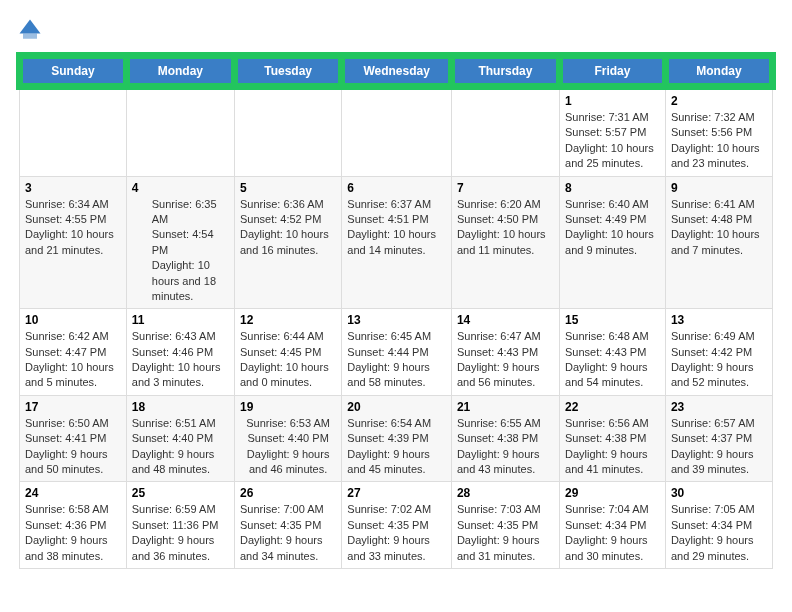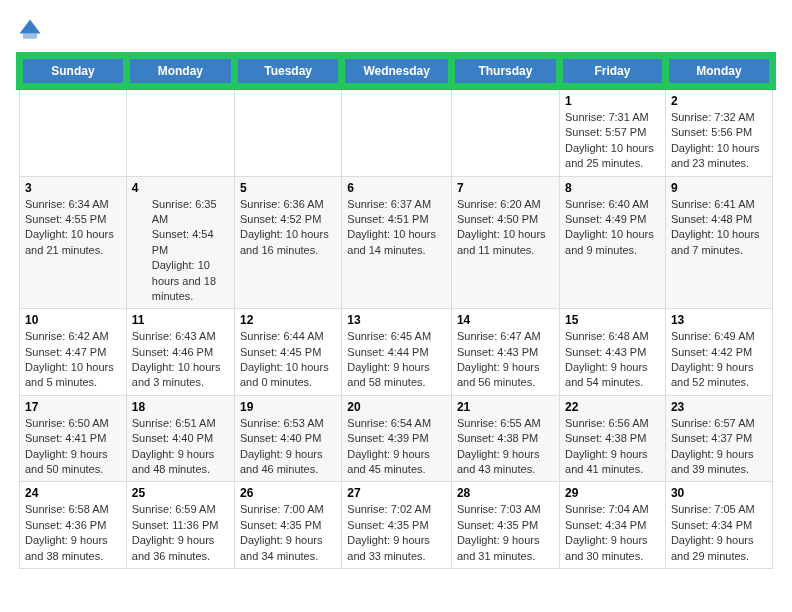--- a/index.html
+++ b/index.html
@@ -233,21 +233,21 @@
 Daylight: 9 hours and 50 minutes.</div>
         </td>
         <td>
           <span class="day-number">18</span>
           <div class="day-info" style="white-space: pre-line;">Sunrise: 6:51 AM
 Sunset: 4:40 PM
 Daylight: 9 hours and 48 minutes.</div>
         </td>
         <td>
           <span class="day-number">19</span>
-          <div class="day-info" style="white-space: pre-line;">Sunrise: 6:53 AM
+          <div class="day-info" style="white-space: pre-line; text-align: center;">Sunrise: 6:53 AM
 Sunset: 4:40 PM
 Daylight: 9 hours and 46 minutes.</div>
         </td>
         <td>
           <span class="day-number">20</span>
           <div class="day-info" style="white-space: pre-line;">Sunrise: 6:54 AM
 Sunset: 4:39 PM
 Daylight: 9 hours and 45 minutes.</div>
         </td>
         <td>

